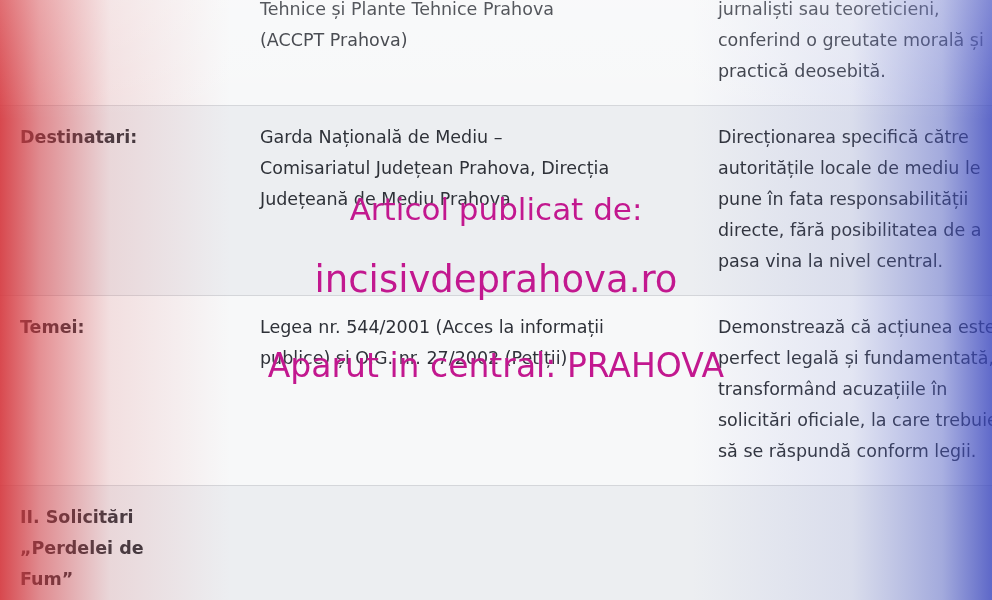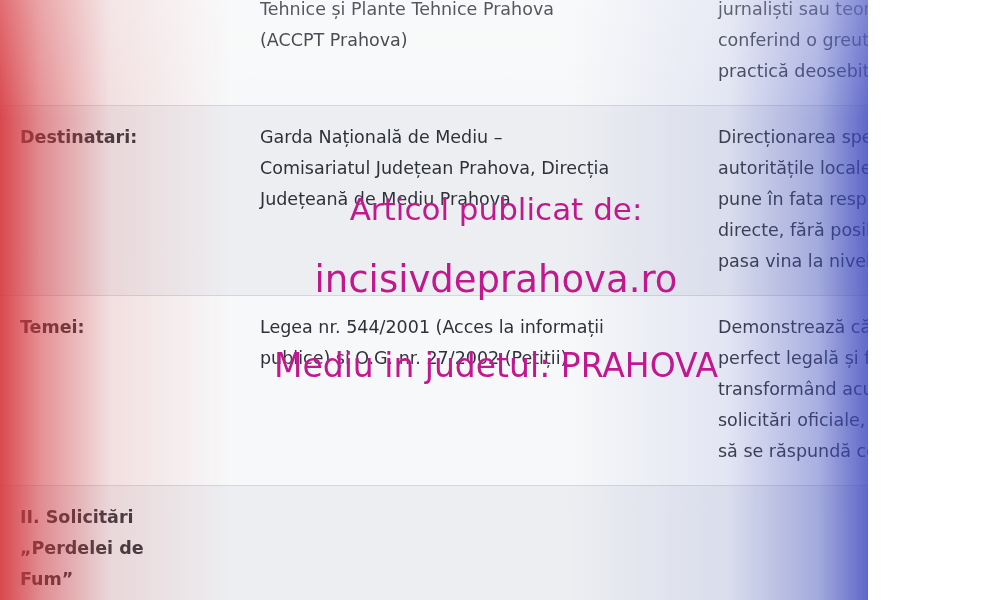--- a/index.html
+++ b/index.html
@@ -9,21 +9,21 @@
   body {
     width: 992px;
     height: 600px;
     overflow: hidden;
     font-family: "DejaVu Sans", sans-serif;
     background: #ffffff;
   }
 
   #page {
     position: relative;
-    width: 868px;
+    width: 992px;
     height: 600px;
     overflow: hidden;
     background: #fde047;
   }
 
   
   .wash {
     position: absolute;
     inset: 0;
     pointer-events: none;
@@ -179,16 +179,16 @@
     </tbody>
   </table>
 
   <div class="wash wash-left"></div>
   <div class="wash wash-right"></div>
   <div class="wash wash-top"></div>
 
   <div class="watermark">
     <div class="wm-line wm-1">Articol publicat de:</div>
     <div class="wm-line wm-2">incisivdeprahova.ro</div>
-    <div class="wm-line wm-3">Mediu in judetul: PRAHOVA</div>
+    <div class="wm-line wm-3">Aparut in central: PRAHOVA</div>
   </div>
 
 </div>
 
 </body></html>

